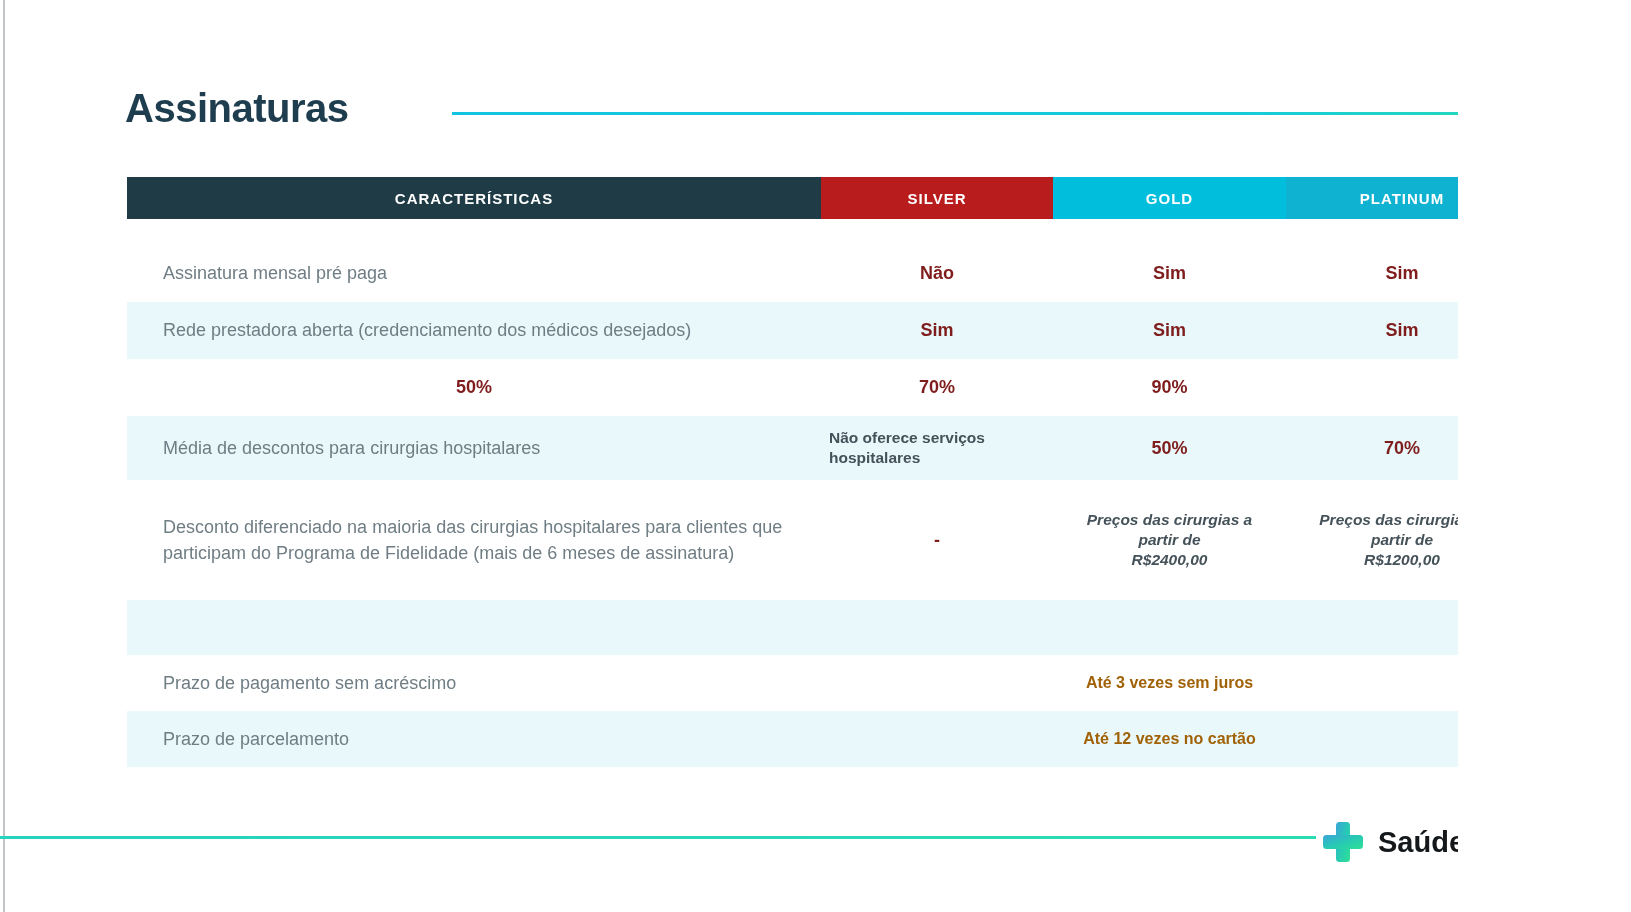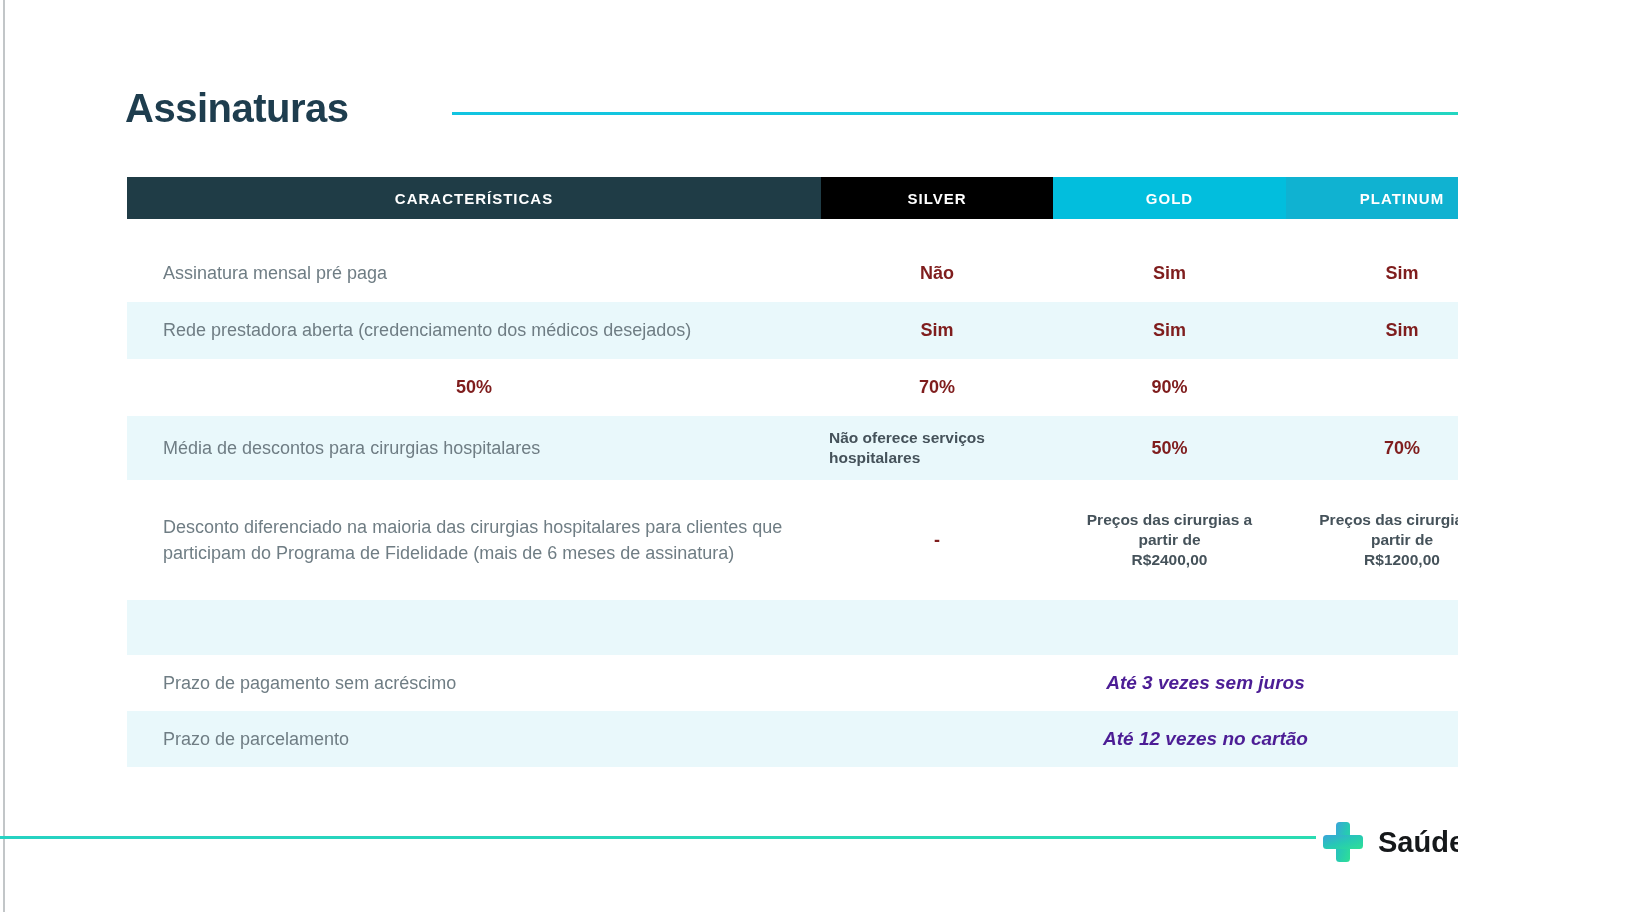--- a/index.html
+++ b/index.html
@@ -26,29 +26,28 @@
   .pricing-table{
     position:absolute;left:127px;top:177px;width:1391px;
   }
   .grid4{
     display:grid;
     grid-template-columns:694px 232px 233px 232px;
   }
   .grid2{
     display:grid;
     grid-template-columns:694px 697px;
-    gap:36px;
   }
   .thead{height:42px;}
   .th{
     display:flex;align-items:center;justify-content:center;
     color:#ffffff;font-weight:700;font-size:15px;letter-spacing:1px;
   }
   .th-features{background:#1f3c46;}
-  .th-silver{background:#000000;}
+  .th-silver{background:#b91c1c;}
   .th-gold{background:#02bedd;}
   .th-platinum{background:#10b2d1;}
   .head-gap{height:26px;}
   .trow{min-height:57px;}
   .trow.alt{background:#e9f8fb;}
   .trow.r4{min-height:64px;}
   .trow.tall{min-height:120px;}
   .trow.empty-row{min-height:55px;}
   .trow.span-row{min-height:56px;}
   .cell{display:flex;align-items:center;}
@@ -57,29 +56,30 @@
     color:#6f7d84;font-size:18px;line-height:1.45;
     justify-content:flex-start;text-align:left;
   }
   .val{
     justify-content:center;text-align:center;
     color:#7f1d1d;font-weight:700;font-size:18px;
   }
   .val.small{
     font-weight:600;font-size:15.5px;line-height:1.3;color:#45525a;
     white-space:pre-line;
+    font-style:italic;
   }
   .val.small-left{
     justify-content:flex-start;text-align:left;padding-left:8px;
     font-weight:600;font-size:15.5px;line-height:1.3;color:#45525a;
     white-space:pre-line;
   }
   .span-val{
     justify-content:center;text-align:center;
-    color:#4c1d95;font-weight:700;font-size:19px;font-style:italic;
+    color:#a16207;font-weight:700;font-size:16px;
   }
   .footer-rule{
     position:absolute;left:0;top:836px;width:1316px;height:3px;
     background:linear-gradient(90deg,#26d2c2 0%,#2adcb2 100%);
   }
   .logo{
     position:absolute;left:1322px;top:821px;
     display:flex;align-items:center;gap:14px;
   }
   .logo-text{font-size:29px;color:#15181a;white-space:nowrap;}

